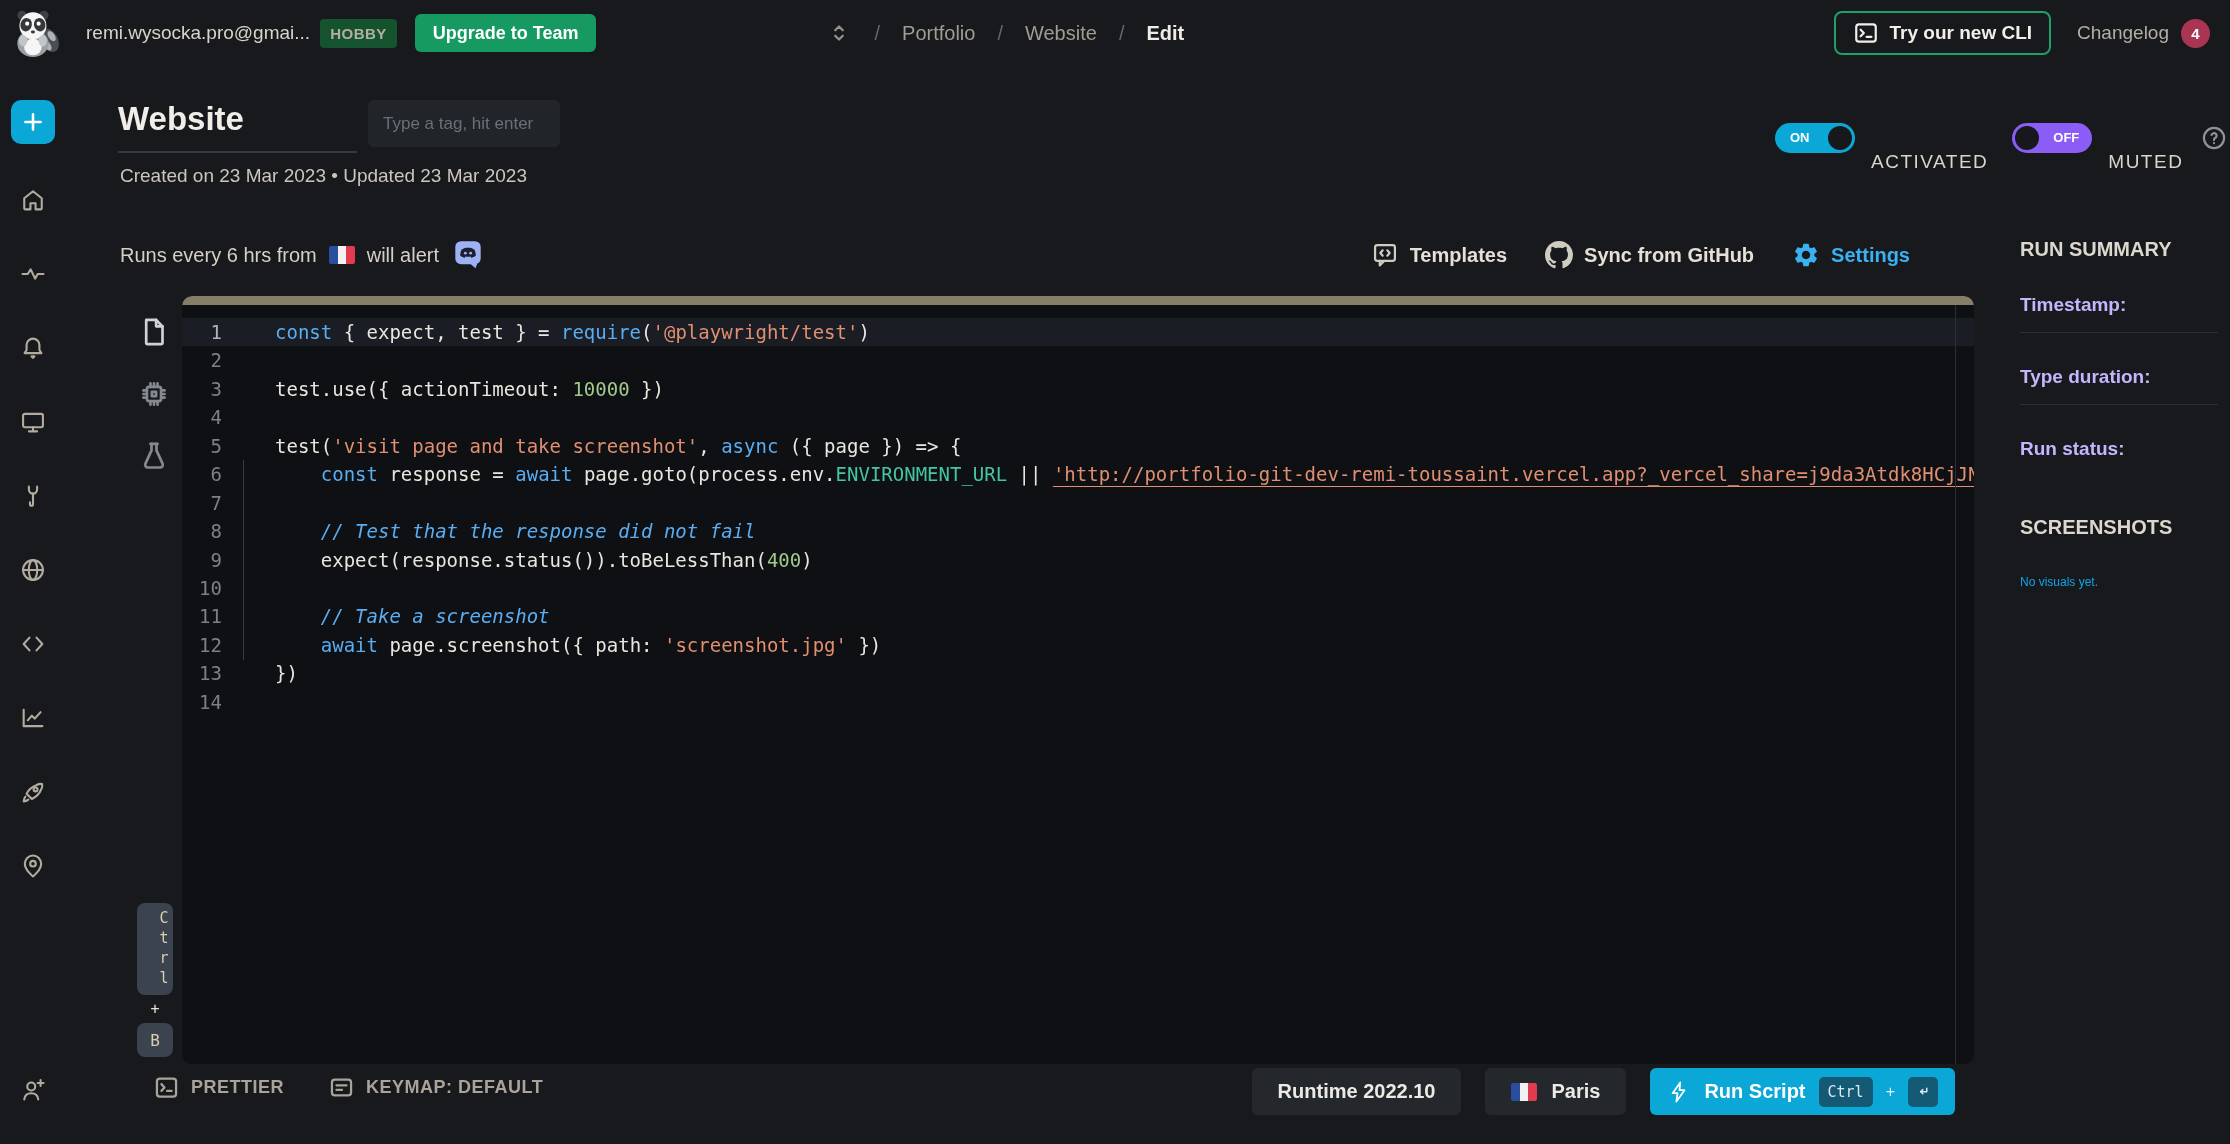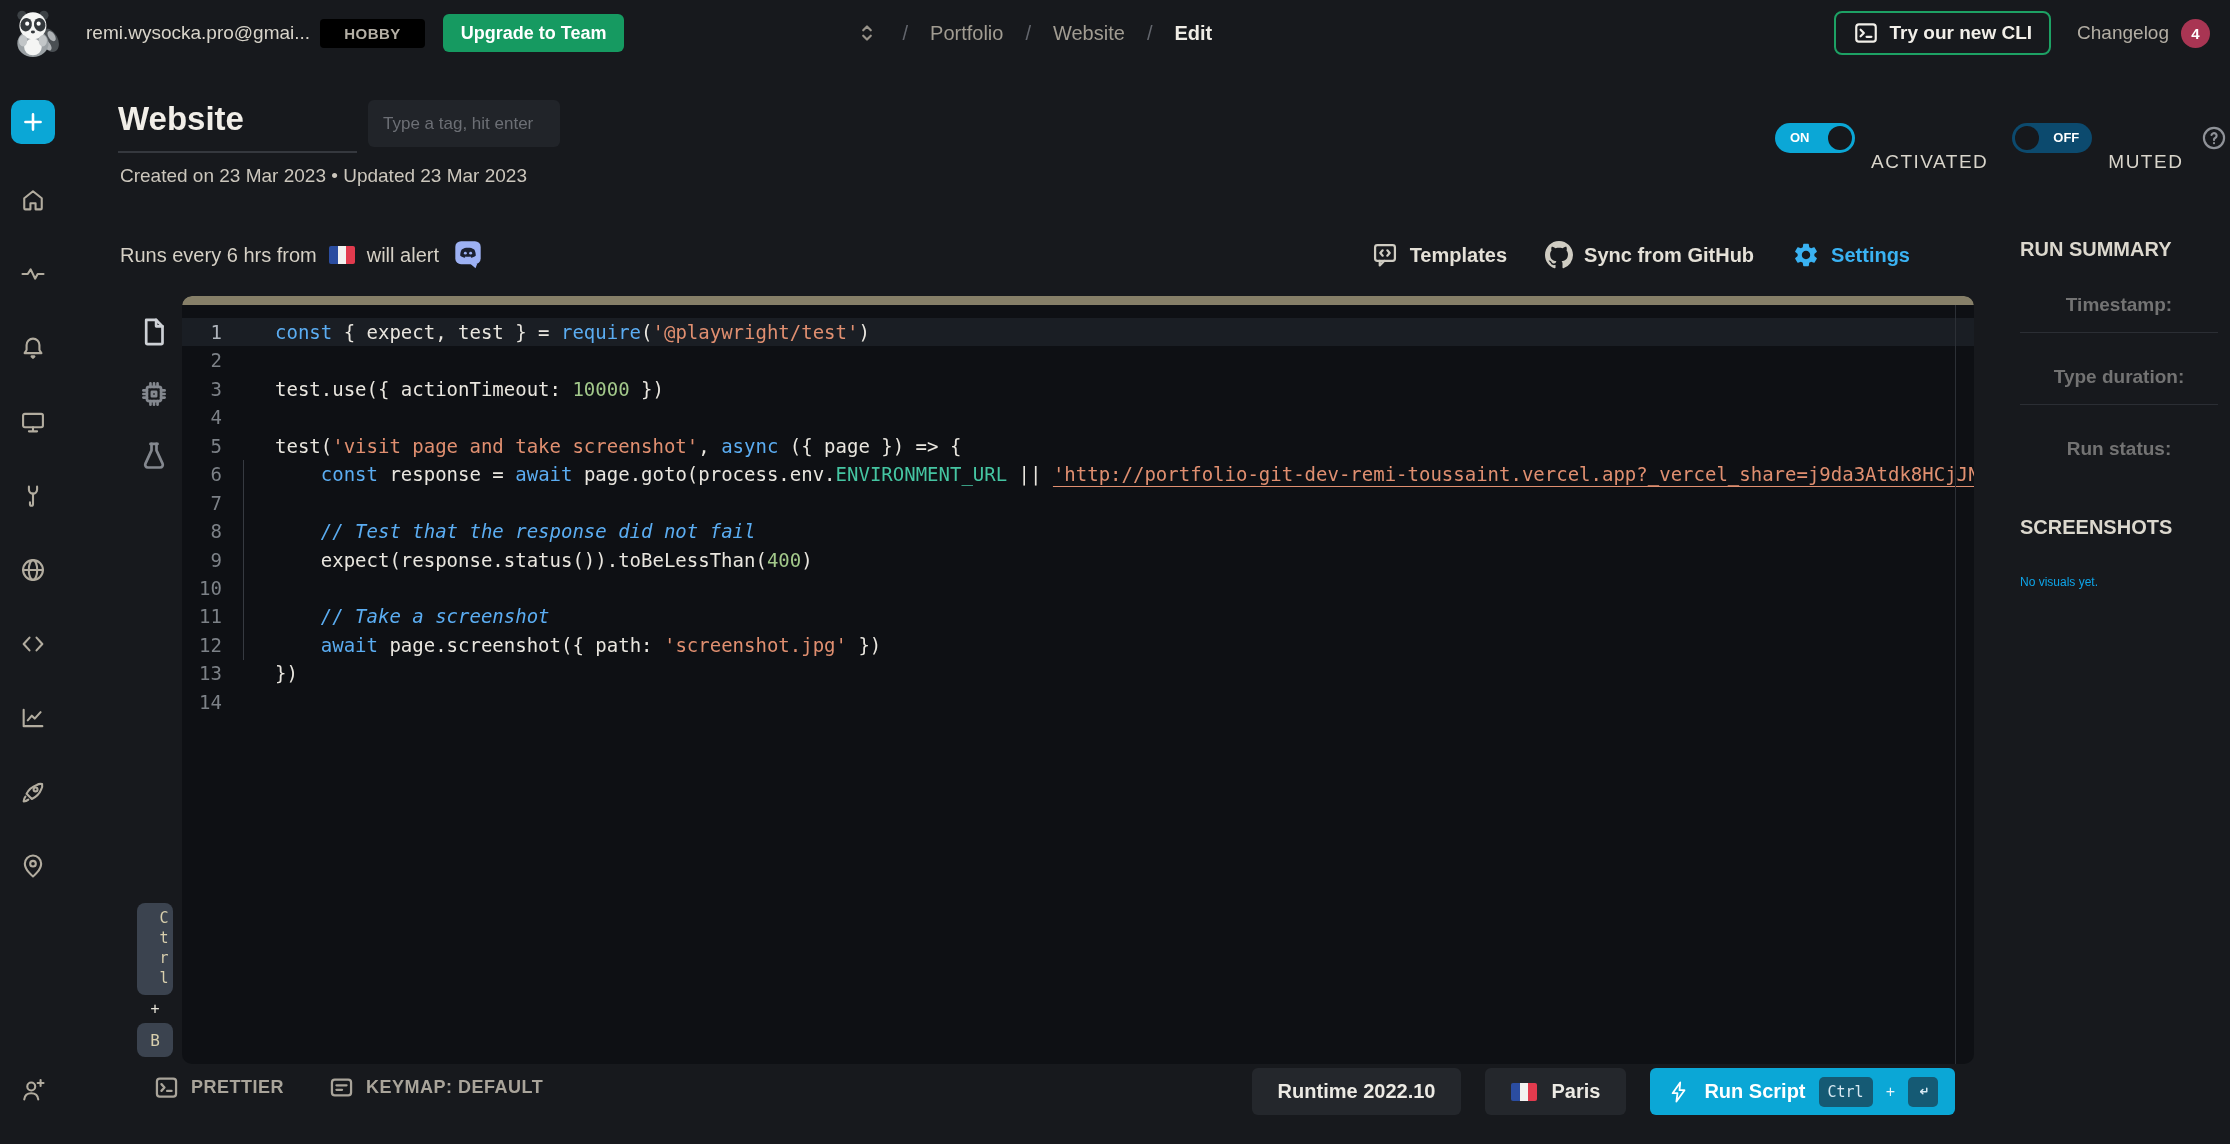--- a/index.html
+++ b/index.html
@@ -5,22 +5,22 @@
   * { margin:0; padding:0; box-sizing:border-box; }
   html,body { background:#0c0d10; }
   #app{ position:relative; width:2230px; height:1144px; background:#17191d;
         font-family:"Liberation Sans",sans-serif; color:#d6d2c8; overflow:hidden; }
 
   
   .topbar{ position:absolute; top:0; left:0; right:0; height:66px;
            display:flex; align-items:center; padding-right:20px; }
   .logo{ margin-left:8px; width:54px; height:54px; flex:none; }
   .email{ margin-left:24px; font-size:19px; color:#d8d4ca; }
-  .plan-badge{ margin-left:10px; background:#000000; color:#b4afa5; font-size:15px;
-               font-weight:bold; letter-spacing:.5px; padding:6px 24px; border-radius:4px; }
+  .plan-badge{ margin-left:10px; background:#14532d; color:#b4afa5; font-size:15px;
+               font-weight:bold; letter-spacing:.5px; padding:6px 10px; border-radius:4px; }
   .upgrade-btn{ margin-left:18px; height:38px; display:flex; align-items:center;
                 background:#169a61; color:#fff; font-size:18px; font-weight:bold;
                 padding:0 18px; border-radius:6px; }
   .selector-icon{ margin-left:230px; width:26px; height:26px; color:#98938a; }
   .crumbs{ display:flex; align-items:center; gap:22px; margin-left:22px; font-size:20px; }
   .crumb-sep{ color:#63666d; }
   .crumb{ color:#a19c92; }
   .crumb.current{ color:#efece5; font-weight:bold; }
   .cli-btn{ margin-left:auto; height:44px; display:flex; align-items:center; gap:11px;
             border:2px solid #1da164; border-radius:8px; padding:0 17px;
@@ -44,21 +44,21 @@
   .page-title{ font-size:33px; font-weight:bold; color:#f1eee8; }
   .tag-input{ position:absolute; left:368px; top:100px; width:192px; height:47px;
               background:#212429; border:none; border-radius:6px; padding:0 15px;
               font-size:17px; color:#ddd9cf; font-family:"Liberation Sans",sans-serif; outline:none; }
   .tag-input::placeholder{ color:#6c6f75; }
   .toggles{ position:absolute; left:1775px; top:123px; height:30px; display:flex; align-items:center; }
   .pill{ width:80px; height:30px; border-radius:15px; position:relative; flex:none; }
   .pill .knob{ width:24px; height:24px; border-radius:50%; background:#16181c; position:absolute; top:3px; }
   .pill .state{ position:absolute; top:0; line-height:30px; font-size:13px; font-weight:bold; color:#fff; }
   .pill.on{ background:#0ba7d6; } .pill.on .knob{ right:3px; } .pill.on .state{ left:15px; }
-  .pill.off{ background:#0c4a6e; } .pill.off .knob{ left:3px; } .pill.off .state{ right:13px; }
+  .pill.off{ background:#8b5cf6; } .pill.off .knob{ left:3px; } .pill.off .state{ right:13px; }
   .toggle-label{ font-size:19px; letter-spacing:1.5px; color:#d9d5cb; margin-left:16px;margin-top:48px; }
   .help-icon{ width:26px; height:26px; color:#8f9298; margin-left:18px; }
   .meta{ position:absolute; left:120px; top:165px; font-size:19px; color:#cbc6bc; }
 
   
   .schedule{ position:absolute; left:120px; top:240px; height:30px; display:flex;
              align-items:center; font-size:20px; color:#d5d0c5; }
   .flag{ width:26px; height:18px; border-radius:2px; margin:0 12px; flex:none;
          background:linear-gradient(90deg,#2b4da0 33.4%,#f2f2f0 33.4% 66.7%,#e23b4e 66.7%); }
   .discord-icon{ width:28px; height:30px; margin-left:15px; }
@@ -118,21 +118,21 @@
   .bolt-icon{ width:24px; height:24px; }
   .run-chip{ background:#155a74; border-radius:5px; height:30px; display:flex; align-items:center;
              padding:0 9px; font-family:"DejaVu Sans Mono",monospace; font-size:15px;
              font-weight:normal; color:#d8e9f2; }
   .run-chip.key-icon{ width:30px; padding:0; justify-content:center; }
   .run-plus{ font-size:16px; color:#eaf5fa; font-weight:normal; }
 
   
   .run-summary{ position:absolute; left:2020px; top:238px; width:198px; }
   .rs-title{ font-size:20px; font-weight:bold; color:#dcd8ce; }
-  .rs-field{ font-size:19px; font-weight:bold; color:#737373; margin-top:33px;text-align:center; }
+  .rs-field{ font-size:19px; font-weight:bold; color:#c4b5fd; margin-top:33px; }
   .rs-div{ height:1px; background:#2b2e34; margin-top:16px; }
   .rs-screens{ margin-top:56px; }
   .rs-empty{ font-size:12px; color:#0ea5e9; margin-top:36px; }
 </style>
 </head>
 <body>
 
 <div id="app">
 
   <div class="topbar">

